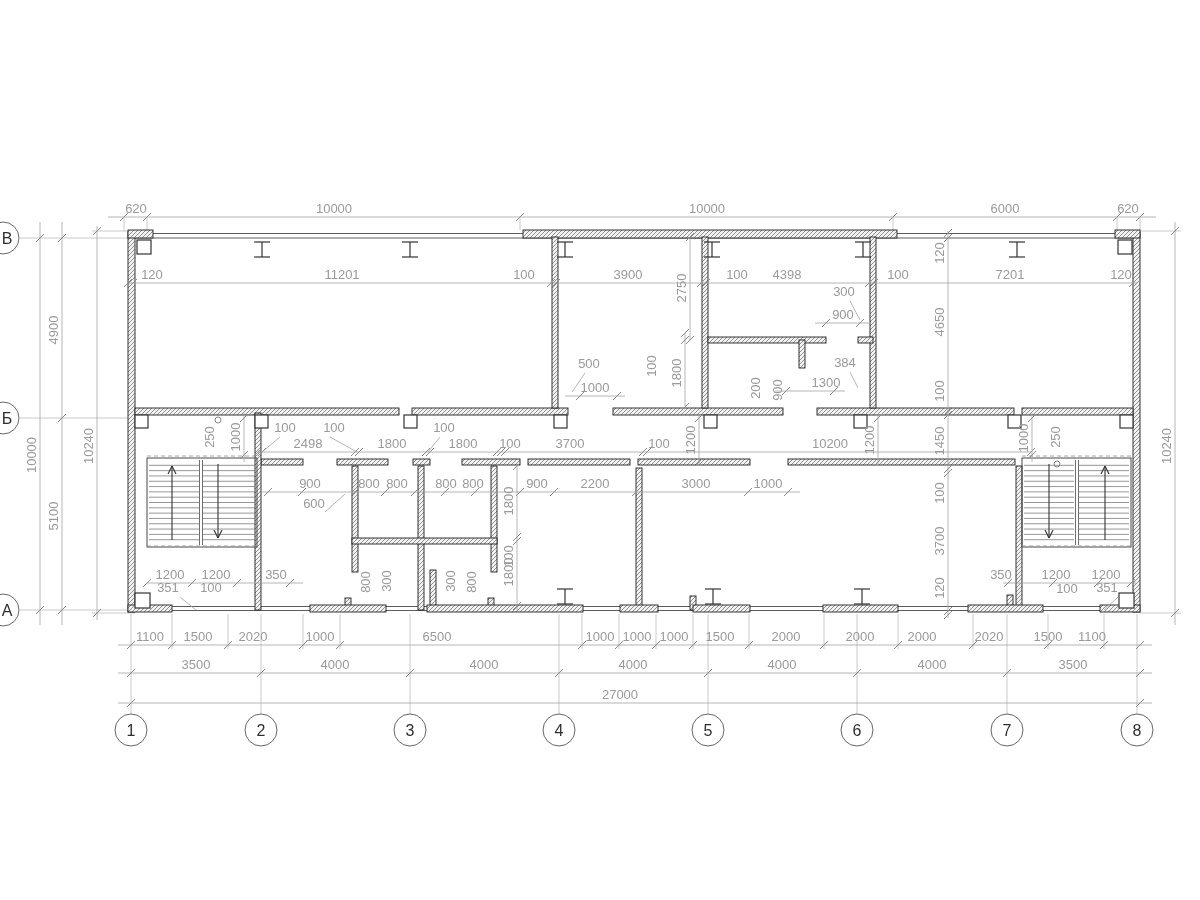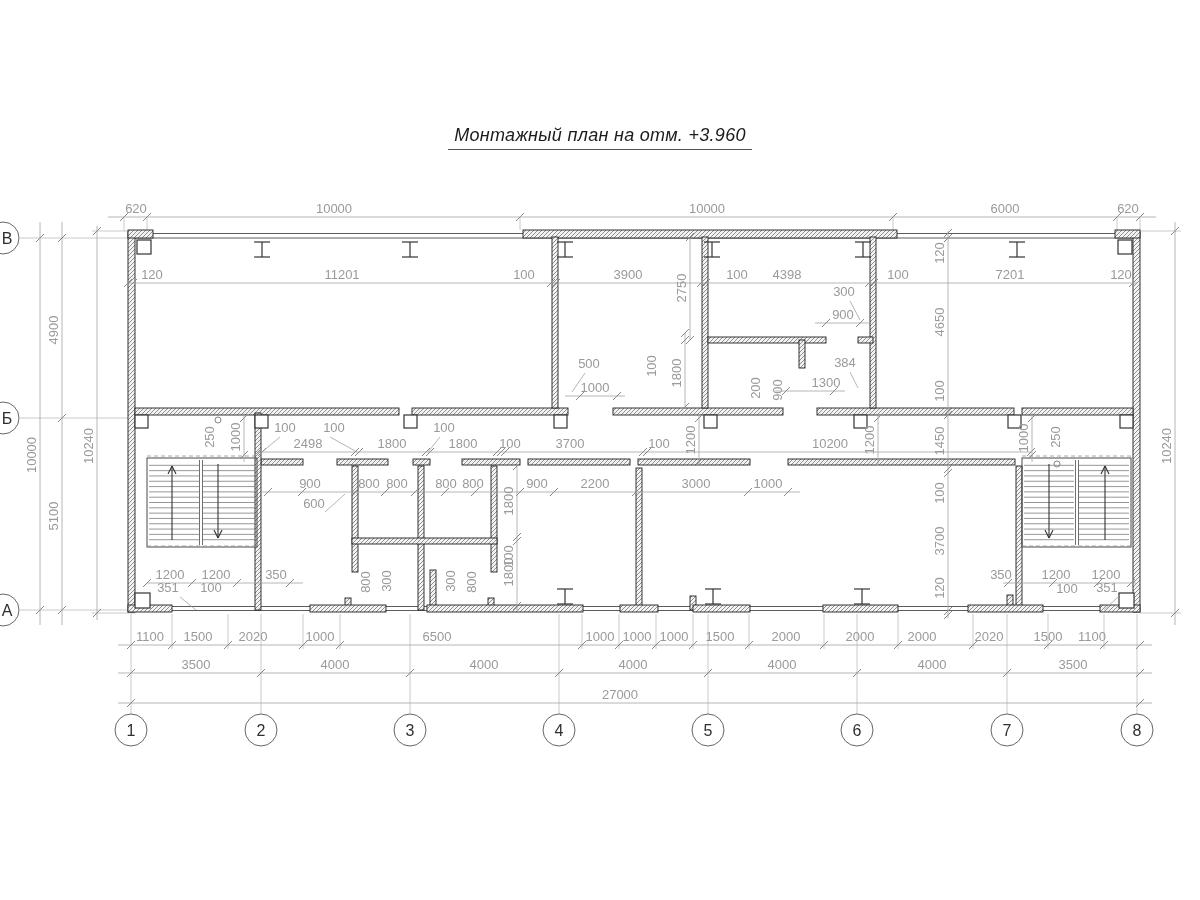--- a/index.html
+++ b/index.html
@@ -7,23 +7,20 @@
   #stage{position:relative;width:1200px;height:900px;background:#fff;}
   .title{position:absolute;left:0;top:125px;width:1200px;text-align:center;}
   .title span{display:inline-block;font-style:italic;font-size:18px;letter-spacing:.3px;
               color:#1c1c1c;border-bottom:1px solid #555;padding:0 6px 3px 6px;}
   svg text{font-family:"Liberation Sans",sans-serif;}
 </style>
 </head>
 <body>
 
 <div id="stage">
-  <div class="title">
-    <span>Монтажный план на отм. +3.960</span>
-  </div>
   <svg id="plan" width="1200" height="900" viewBox="0 0 1200 900">
       <defs>
         <pattern id="hatch" width="4" height="4" patternUnits="userSpaceOnUse">
           <rect x="0" y="0" width="4" height="4" fill="#f2f2f2"></rect>
           <path d="M-1,5 L5,-1 M-1,1 L1,-1 M3,5 L5,3" stroke="#858585" stroke-width="0.9" fill="none"></path>
         </pattern>
       </defs>
       <line x1="124" y1="218" x2="124" y2="231" stroke="#bcbcbc" stroke-width="0.8"></line>
       <line x1="147" y1="218" x2="147" y2="231" stroke="#bcbcbc" stroke-width="0.8"></line>
       <line x1="520" y1="218" x2="520" y2="230" stroke="#bcbcbc" stroke-width="0.8"></line>

